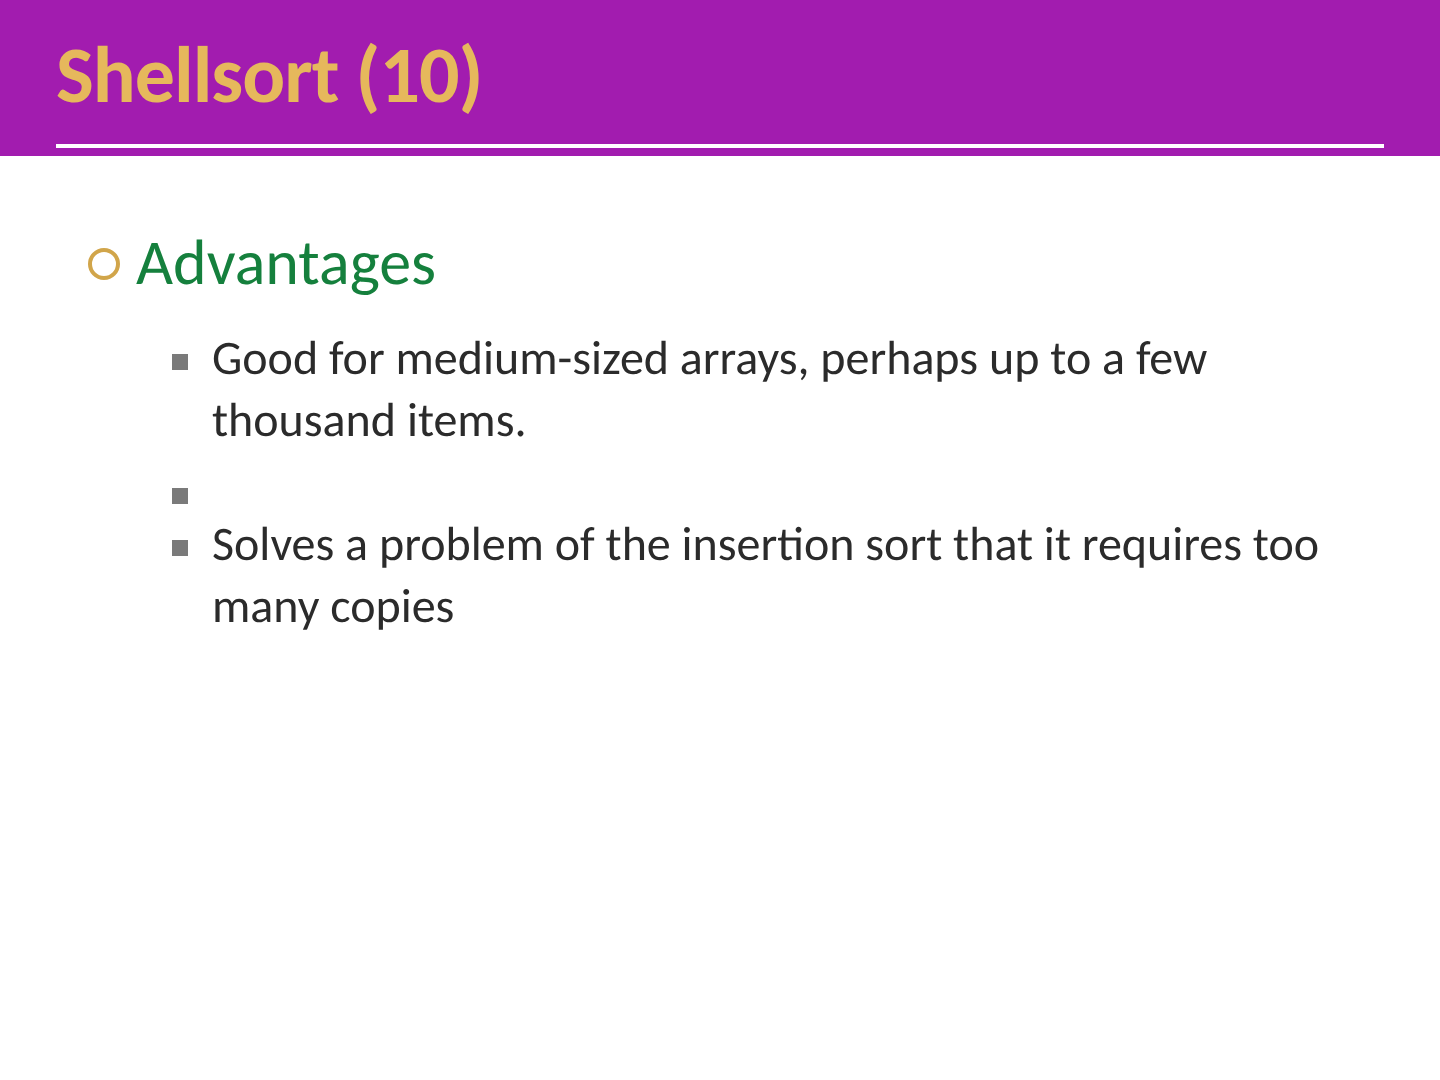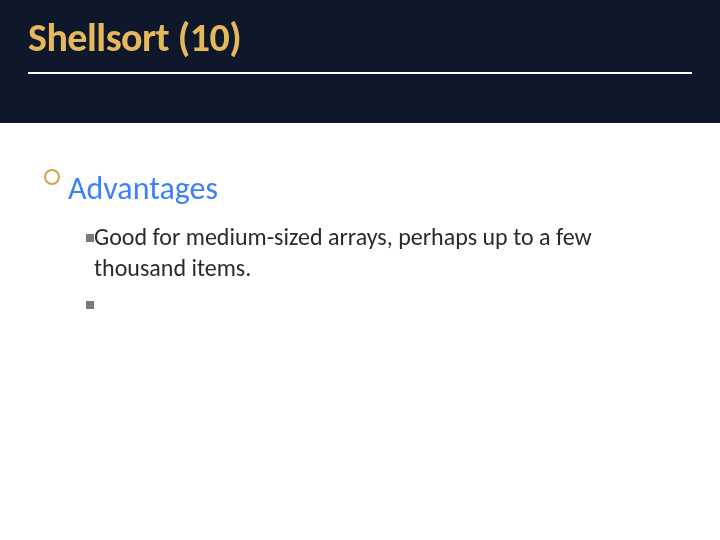--- a/index.html
+++ b/index.html
@@ -3,22 +3,22 @@
 <meta charset="utf-8">
 <style>
   * { margin: 0; padding: 0; box-sizing: border-box; }
   html, body { width: 720px; height: 540px; overflow: hidden; }
   body {
     background: #ffffff;
     font-family: "Segoe UI", "Candara", "Calibri", sans-serif;
     color: #262626;
   }
   .header {
-    background: #0f172a;
-    height: 123px;
+    background: #a21caf;
+    height: 78px;
     padding: 16px 28px 0 28px;
     position: relative;
   }
   .title {
     color: #e6b85c;
     font-size: 40px;
     font-weight: 700;
     line-height: 1.1;
     border-bottom: 2px solid #ffffff;
     padding-bottom: 12px;
@@ -36,30 +36,30 @@
   .circle-bullet {
     width: 16px;
     height: 16px;
     border: 2px solid #d1a54a;
     border-radius: 50%;
     flex: 0 0 auto;
     margin-top: 12px;
   }
   .h2-text {
     font-size: 32px;
-    color: #3b82f6;
+    color: #15803d;
     font-weight: 400;
-    margin-top: 12px;
   }
   .points {
     padding-left: 42px;
   }
   .point {
     display: flex;
     align-items: flex-start;
+    gap: 12px;
     margin-bottom: 6px;
   }
   .square-bullet {
     width: 8px;
     height: 8px;
     background: #7a7a7a;
     flex: 0 0 auto;
     margin-top: 12px;
   }
   .point-text {
@@ -93,15 +93,19 @@
     <div class="point">
       <span class="square-bullet"></span>
       <span class="point-text">Good for medium-sized arrays, perhaps up to a few thousand items.</span>
     </div>
 
 
     <div class="point">
       <span class="square-bullet"></span>
     </div>
 
+    <div class="point">
+      <span class="square-bullet"></span>
+      <span class="point-text">Solves a problem of the insertion sort that it requires too many copies</span>
+    </div>
 
   </div>
 </div>
 
 </body></html>

